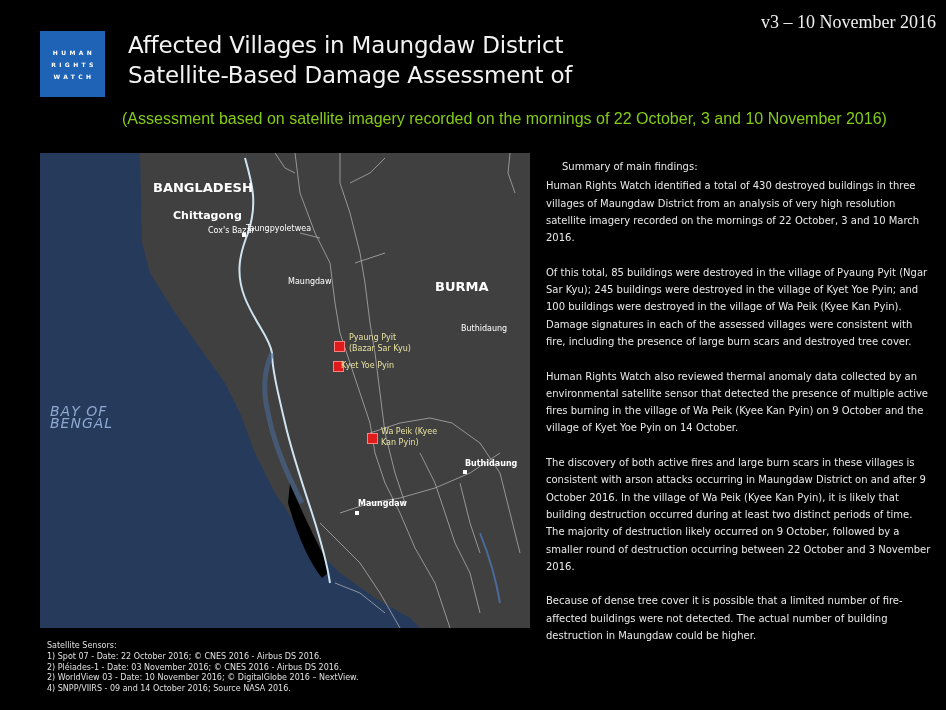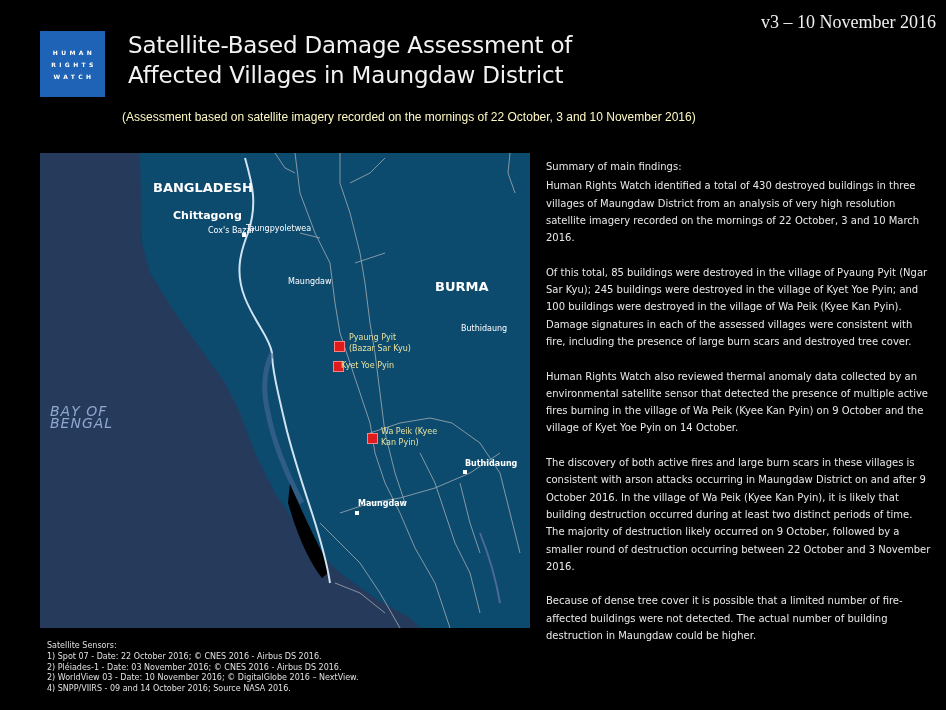--- a/index.html
+++ b/index.html
@@ -1,50 +1,50 @@
 <!DOCTYPE html>
 <html><head>
 <meta charset="utf-8">
 <style>
   html, body { margin:0; padding:0; background:#000; }
   body { width:946px; height:710px; position:relative; overflow:hidden; color:#e8e8e8; font-family:"DejaVu Sans", sans-serif; }
   .version { position:absolute; right:10px; top:12px; font-size:18px; color:#f0f0f0; font-family:Liberation Serif, serif; }
   .logo { position:absolute; left:40px; top:31px; width:65px; height:66px; background:#1f63b6; display:flex; flex-direction:column; justify-content:center; align-items:center; gap:5px; }
   .logo span { font-size:6px; font-weight:bold; letter-spacing:3.4px; color:#fff; font-family:"DejaVu Sans", sans-serif; padding-left:3px; }
   .title { position:absolute; left:128px; top:30px; font-size:23px; line-height:30px; color:#f2f2f2; font-family:"DejaVu Sans", sans-serif; letter-spacing:-0.2px; }
-  .subtitle { position:absolute; left:122px; top:110px; font-size:12px; color:#fef9c3; font-family:"Liberation Sans", sans-serif; }
-  .map { position:absolute; left:40px; top:153px; width:490px; height:475px; background:#0c4a6e; overflow:hidden;text-decoration:underline; }
+  .subtitle { position:absolute; left:122px; top:110px; font-size:16px; color:#84cc16; font-family:"Liberation Sans", sans-serif; }
+  .map { position:absolute; left:40px; top:153px; width:490px; height:475px; background:#404040; overflow:hidden;text-decoration:underline; }
   .map svg { position:absolute; left:0; top:0; }
   .lbl { position:absolute; white-space:nowrap; font-family:"DejaVu Sans", sans-serif; }
   .country { font-size:13px; font-weight:bold; color:#fff; }
   .city { font-size:8px; color:#fff; }
   .city-big { font-size:11px; color:#fff; font-weight:bold; }
   .sea { font-size:14px; color:#8fa8d0; font-style:italic; letter-spacing:1px; line-height:12px; }
   .village { font-size:8px; color:#e8e2a0; line-height:11px; }
   .marker { position:absolute; width:9px; height:9px; background:#e01b1b; border:1px solid #ff8080; }
   .dot { position:absolute; width:4px; height:4px; background:#fff; }
   .sensors { position:absolute; left:47px; top:641px; font-size:8px; line-height:10.8px; color:#e0e0e0; font-family:"DejaVu Sans", sans-serif; }
   .findings { position:absolute; left:546px; top:158px; width:385px; font-size:10px; line-height:17.3px; color:#e8e8e8; font-family:"DejaVu Sans", sans-serif; }
   .findings p { margin:0 0 17.3px 0; }
-  .findings .heading { margin:0 0 2px 0; }
+  .findings .heading { margin:0 0 2px 16px; }
 </style>
 </head>
 <body>
 
 <div class="version">v3 – 10 November 2016</div>
 
 <div class="logo">
   <span>HUMAN</span>
   <span>RIGHTS</span>
   <span>WATCH</span>
 </div>
 
 <div class="title">
+  <div>Affected Villages in Maungdaw District</div>
   <div>Satellite-Based Damage Assessment of</div>
-  <div>Affected Villages in Maungdaw District</div>
 </div>
 
 <div class="subtitle">(Assessment based on satellite imagery recorded on the mornings of 22 October, 3 and 10 November 2016)</div>
 
 <div class="map">
   <svg width="490" height="475" viewBox="0 0 490 475">
 
     <path d="M0,0 L100,0 L102,90 L110,120 L135,160 L160,195 L185,230 L200,260 L215,300 L235,340 L255,370 L275,395 L300,420 L335,445 L370,465 L380,475 L0,475 Z" fill="#263a5c"></path>
 
     <path d="M250,330 C262,360 275,385 285,405 L288,420 L282,425 C270,410 258,385 248,350 Z" fill="#000"></path>

